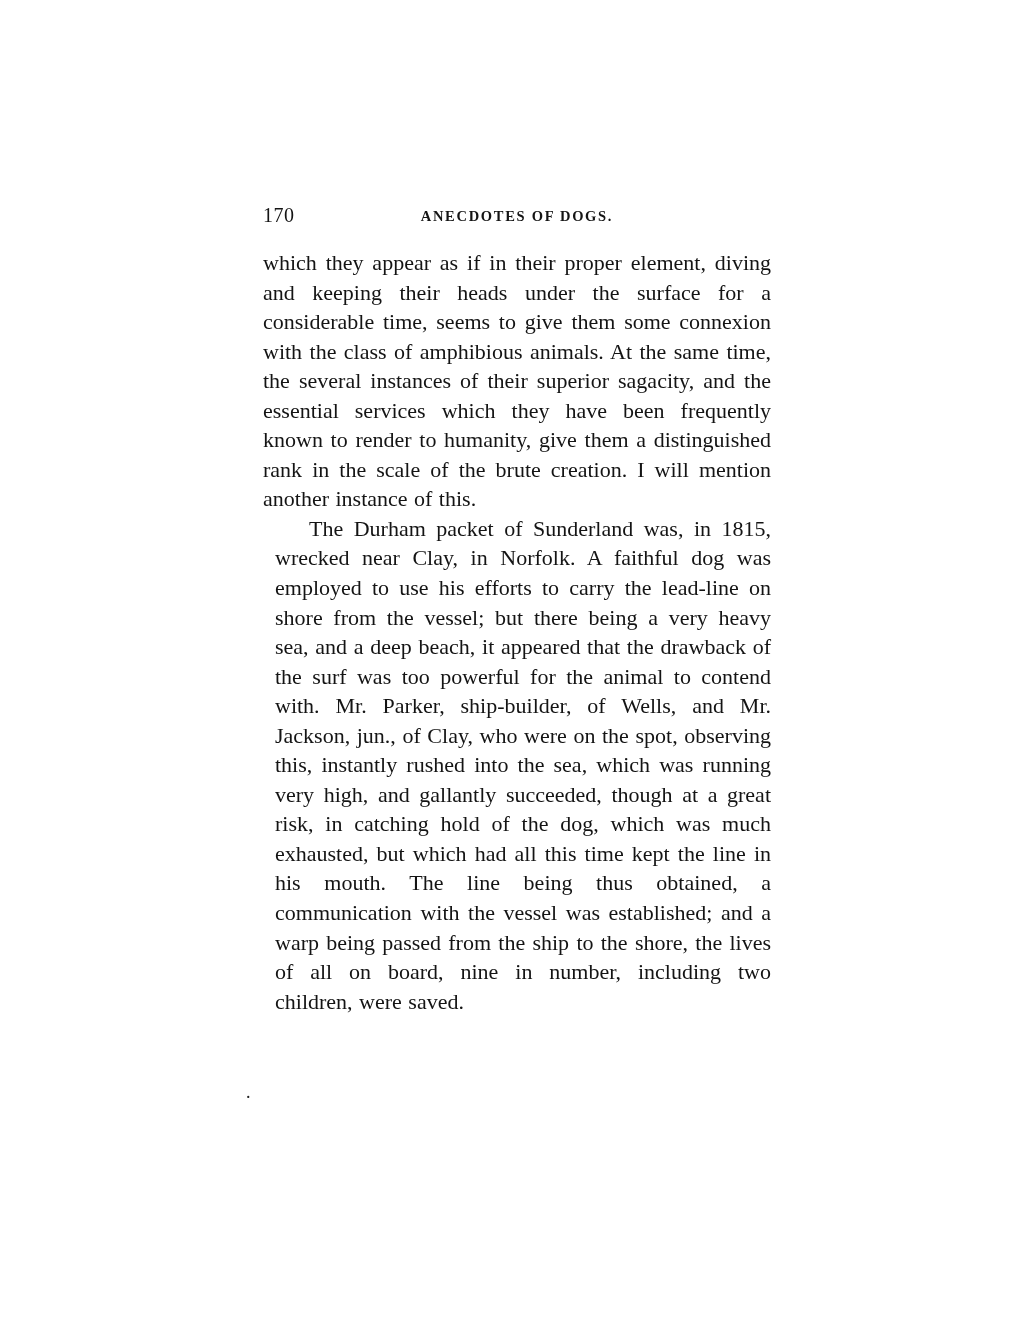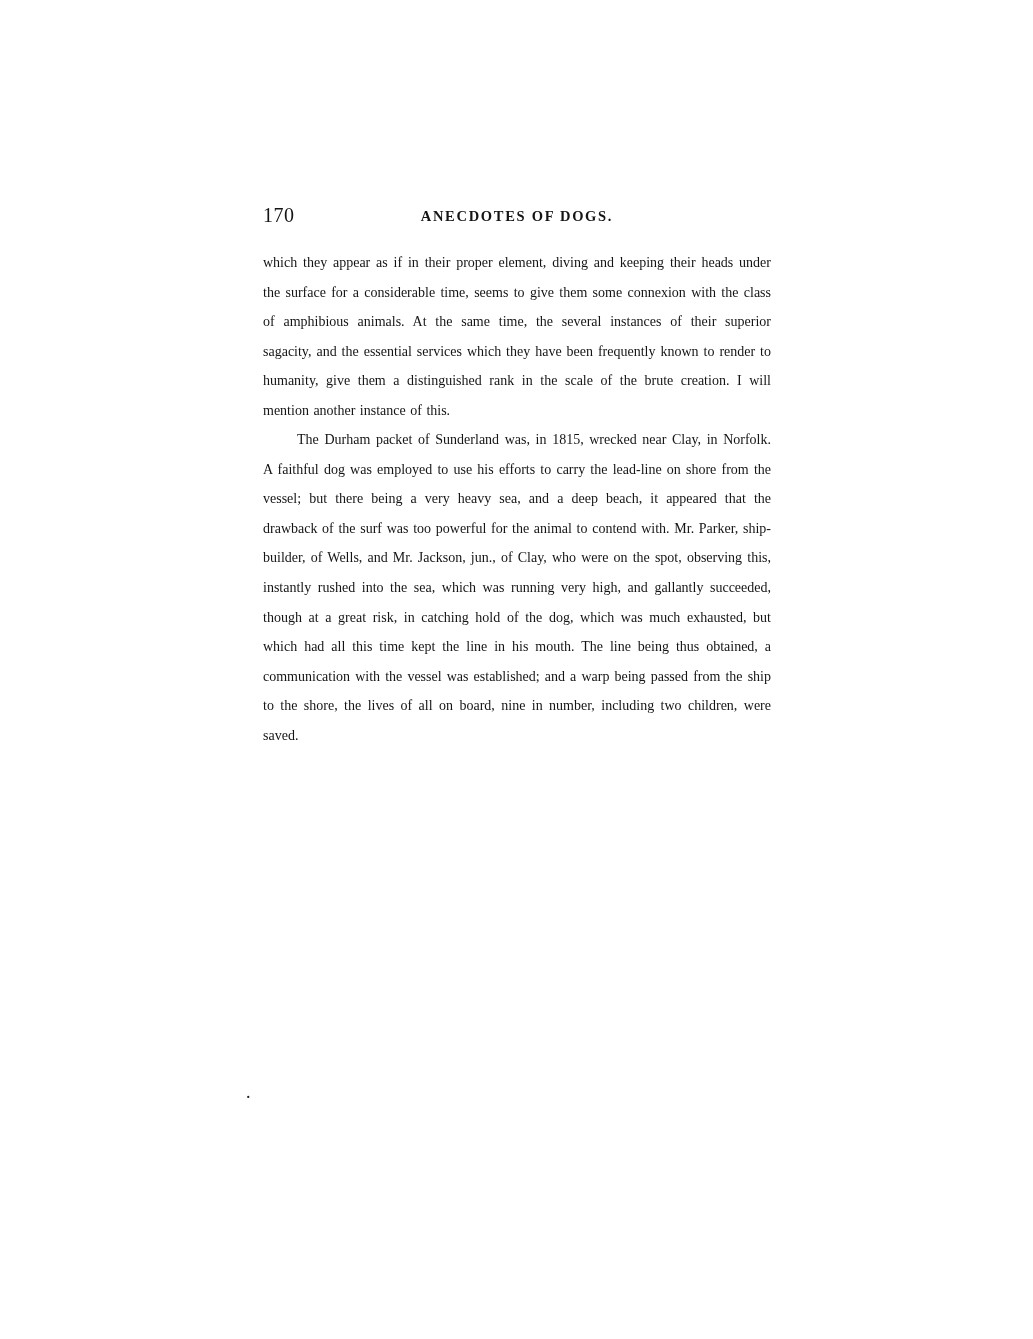--- a/index.html
+++ b/index.html
@@ -45,27 +45,28 @@
       text-align: center;
       font-weight: bold;
       font-size: 14.5px;
       letter-spacing: 1.7px;
       padding-top: 4px;
     }
 
     
     .body-text p {
       margin: 0;
-      font-size: 14px;
+      font-size: 22px;
       line-height: 29.55px;
       text-align: justify;
       word-spacing: 1px;
     }
     .body-text p.indented {
       text-indent: 34px;
+      margin-left: 12px;
     }
 
     
     .margin-mark {
       position: absolute;
       left: 246px;
       top: 1082px;
       font-size: 18px;
       color: #222;
     }

